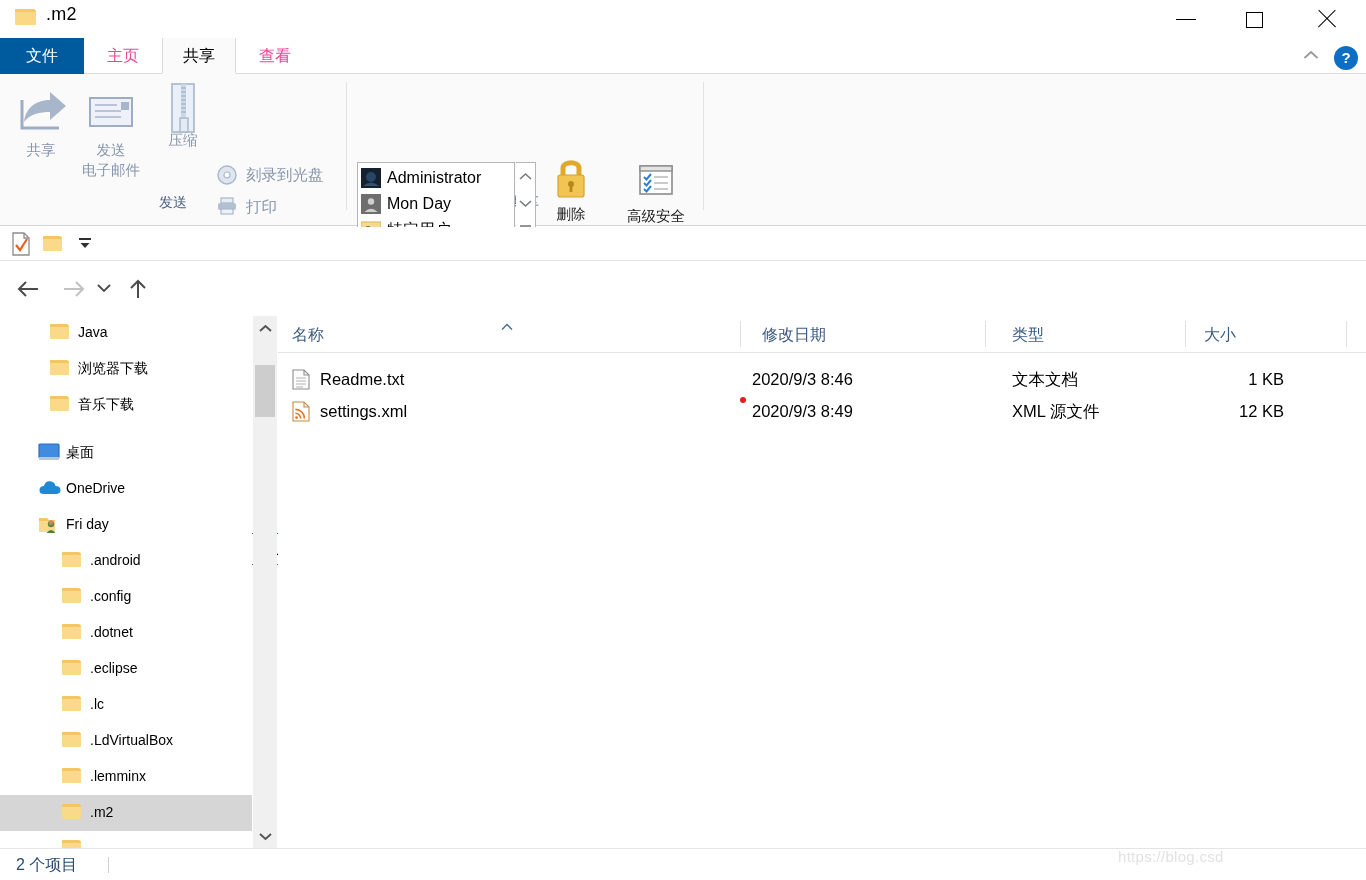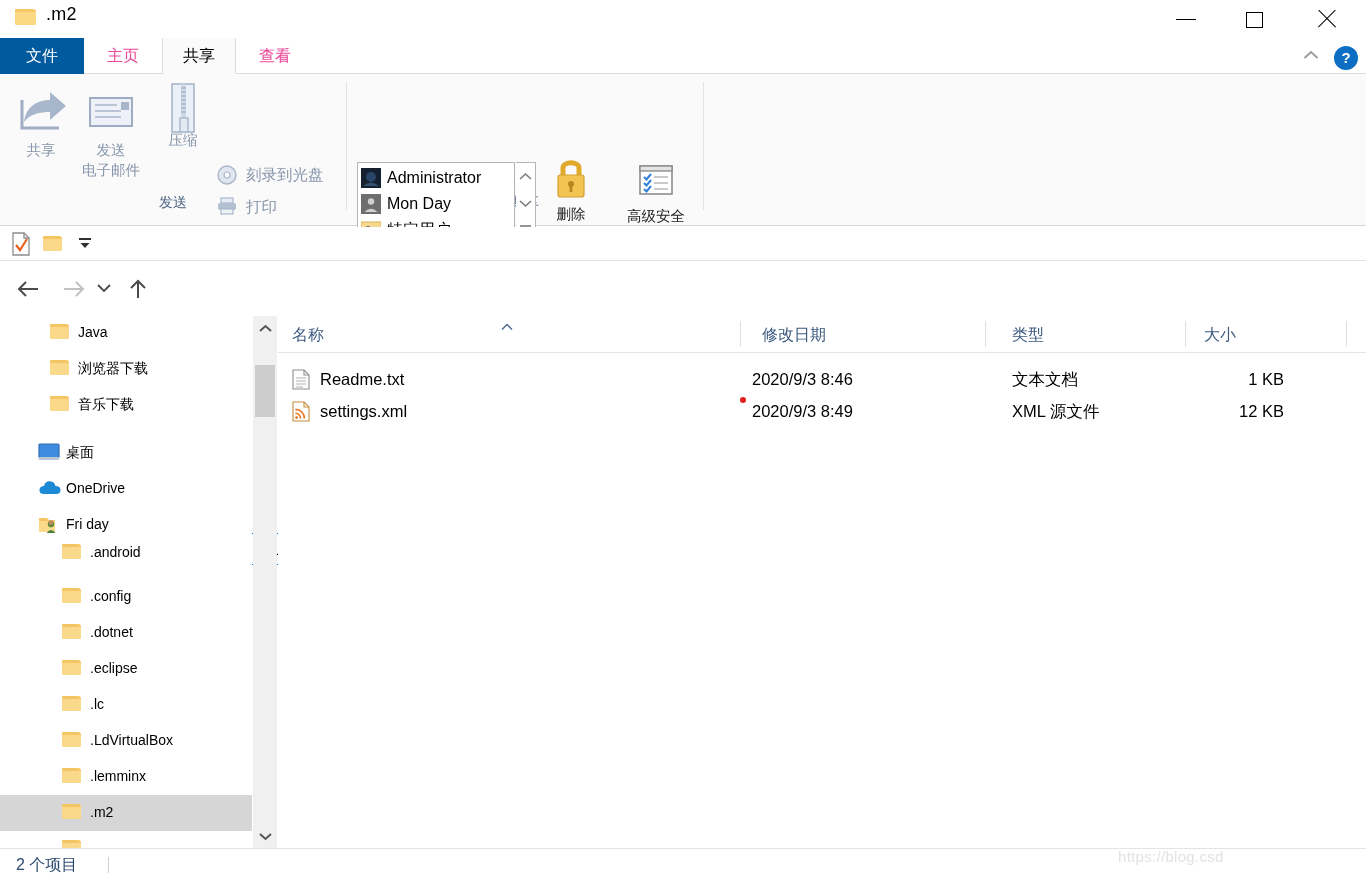--- a/index.html
+++ b/index.html
@@ -462,21 +462,21 @@
           <path d="M1 3 h8 l2 2 h6 v12 h-16 Z" fill="#f3c563"></path>
           <path d="M1 6 h16 v11 h-16 Z" fill="#fbd98a"></path>
           <circle cx="13" cy="9" r="3.2" fill="#5a8b3e"></circle>
           <circle cx="13" cy="7.6" r="2.4" fill="#c08a5e"></circle>
           <path d="M8.6 18 Q13 12 17.4 18 Z" fill="#4f8039"></path>
         </svg>
       </div>
       <div class="ti-label" style="left:66px;">Fri day</div>
     </div>
 
-    <div class="tree-item" style="top:220px;padding-left:12px;">
+    <div class="tree-item" style="top:228px;padding-left:12px;">
       <div class="ti-icon" style="left:62px;">
           <div class="folder-ico">
             <div class="fi-back"></div>
             <div class="fi-front"></div>
           </div>
         </div>
       <div class="ti-label" style="left:90px;">.android</div>
     </div>
     <div class="tree-item" style="top:264px;">
       <div class="ti-icon" style="left:62px;">

